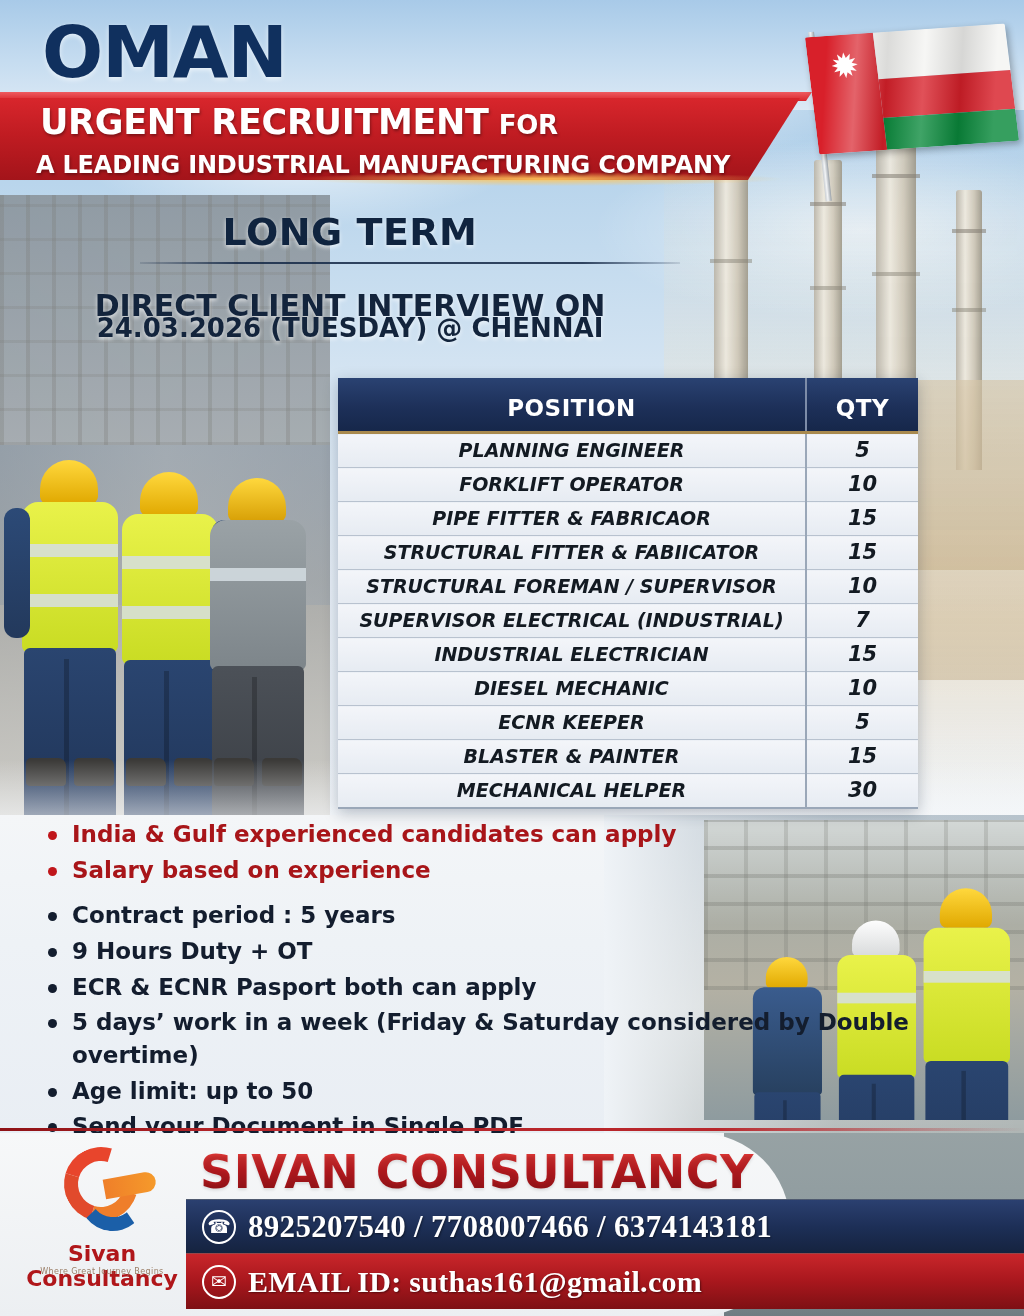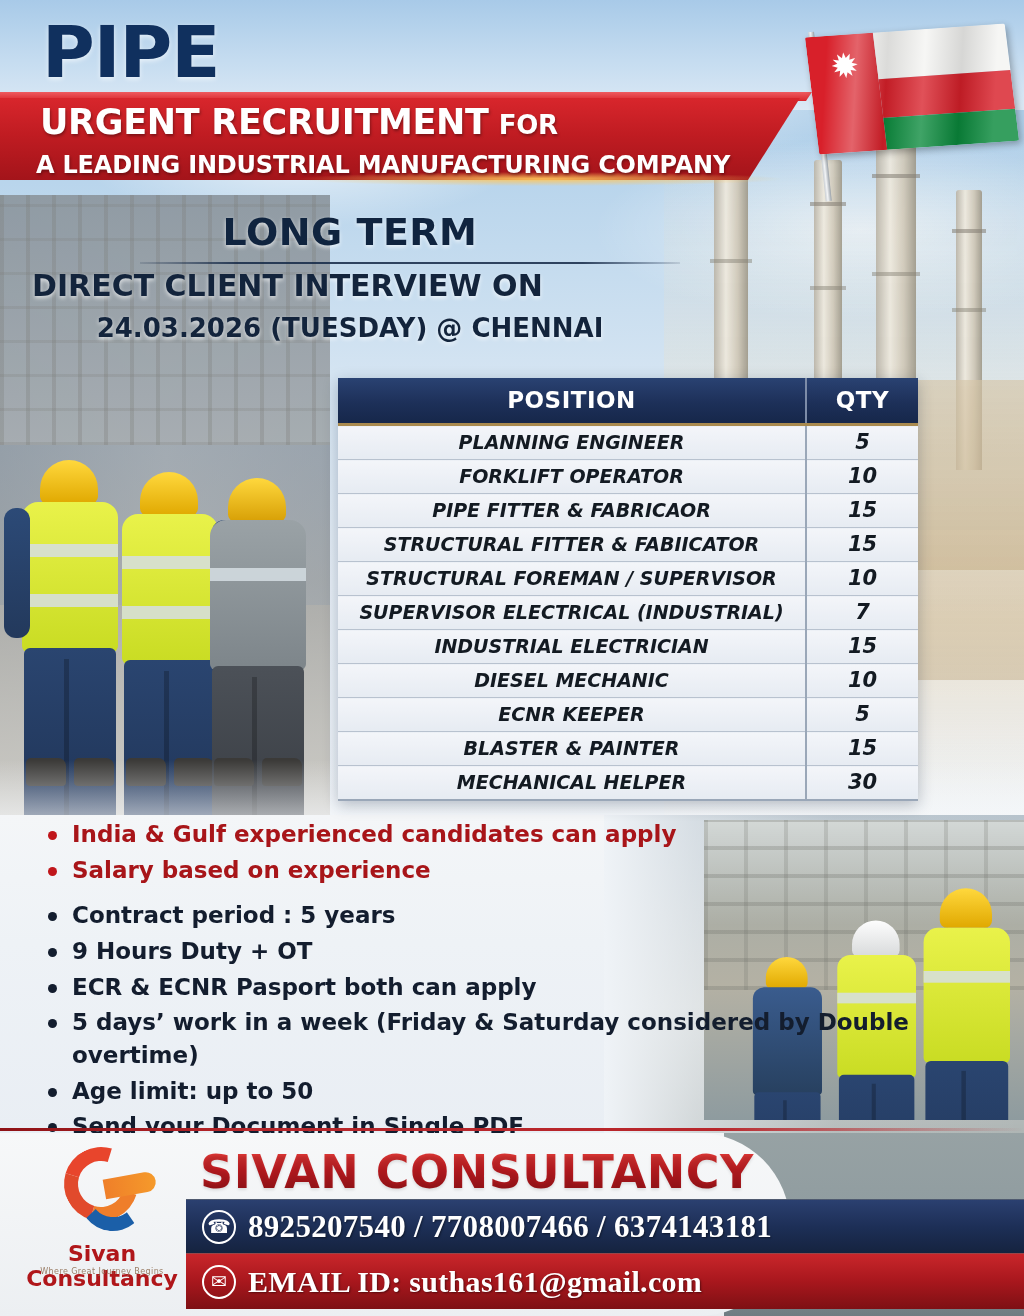--- a/index.html
+++ b/index.html
@@ -173,44 +173,43 @@
   
   .lt-title {
     position:absolute; left:0; top:210px; width:700px; text-align:center;
     font-size:38px; font-weight:bold; color:#10243f; letter-spacing:.5px;
     font-family:"DejaVu Sans", sans-serif;
     text-shadow:0 2px 4px rgba(255,255,255,.7);
   }
   .lt-rule { position:absolute; left:140px; top:262px; width:540px; height:2px;
     background:linear-gradient(90deg,rgba(20,40,70,.15),rgba(20,40,70,.85) 18%,rgba(20,40,70,.85) 82%,rgba(20,40,70,.12)); }
   .lt-sub1 {
-    position:absolute; left:0; top:268px; width:700px; text-align:left;
+    position:absolute; left:0; top:288px; width:700px; text-align:center;
     font-size:30px; font-weight:bold; color:#13243c;
     font-family:"DejaVu Sans", sans-serif;
     text-shadow:0 2px 4px rgba(255,255,255,.7);
-    padding-left:32px;
   }
   .lt-sub2 {
     position:absolute; left:0; top:313px; width:700px; text-align:center;
     font-size:26px; font-weight:bold; color:#13243c;
     font-family:"DejaVu Sans", sans-serif;
     text-shadow:0 2px 4px rgba(255,255,255,.7);
   }
 
   
   .jobs-table {
     position:absolute; left:338px; top:378px; width:580px;
     border-collapse:collapse;
     box-shadow:0 4px 14px rgba(20,35,60,.28);
     background:#eef1f6;
   }
   .jobs-table thead th {
     background:linear-gradient(180deg,#2a4272 0%,#1d3059 55%,#16274a 100%);
     color:#fff; font-size:23px; font-weight:bold; letter-spacing:.5px;
-    padding:9px 0 10px; text-align:center;
+    padding:17px 0 10px; text-align:center;
     border-bottom:3px solid #a98a4e;
     font-family:"DejaVu Sans", sans-serif;
   }
   .jobs-table thead th.qty-h { border-left:2px solid #7d8ca8; }
   .jobs-table td {
     font-size:19px; font-weight:bold; color:#131a22; text-align:center;
     padding:4px 0 5px; border-bottom:1px solid #b8c2cf;
     background:linear-gradient(180deg,#f3f5f9,#e6ebf2);
     font-family:"DejaVu Sans", sans-serif;
     font-style:italic;
@@ -391,21 +390,21 @@
     </div>
     <div class="worker" style="left:216px; bottom:-40px; transform:scale(.9); transform-origin:bottom left;">
       <div class="w-helmet" style="left:22px; top:-302px;"></div>
       <div class="w-vest" style="left:4px; top:-258px;">
         <div class="band" style="top:48px;"></div>
       </div>
       <div class="w-legs" style="left:6px; top:-110px;"></div>
     </div>
   </div>
 
-  <div class="oman-title">PIPE</div>
+  <div class="oman-title">OMAN</div>
 
   <div class="red-banner-top"></div>
   <div class="red-banner"></div>
   <div class="red-banner-glow"></div>
 
   <div class="rb-line1">
     <span>URGENT RECRUITMENT</span><span class="small" style="margin-left:10px;">FOR</span>
   </div>
   <div class="rb-line2">A LEADING INDUSTRIAL MANUFACTURING COMPANY</div>
 

